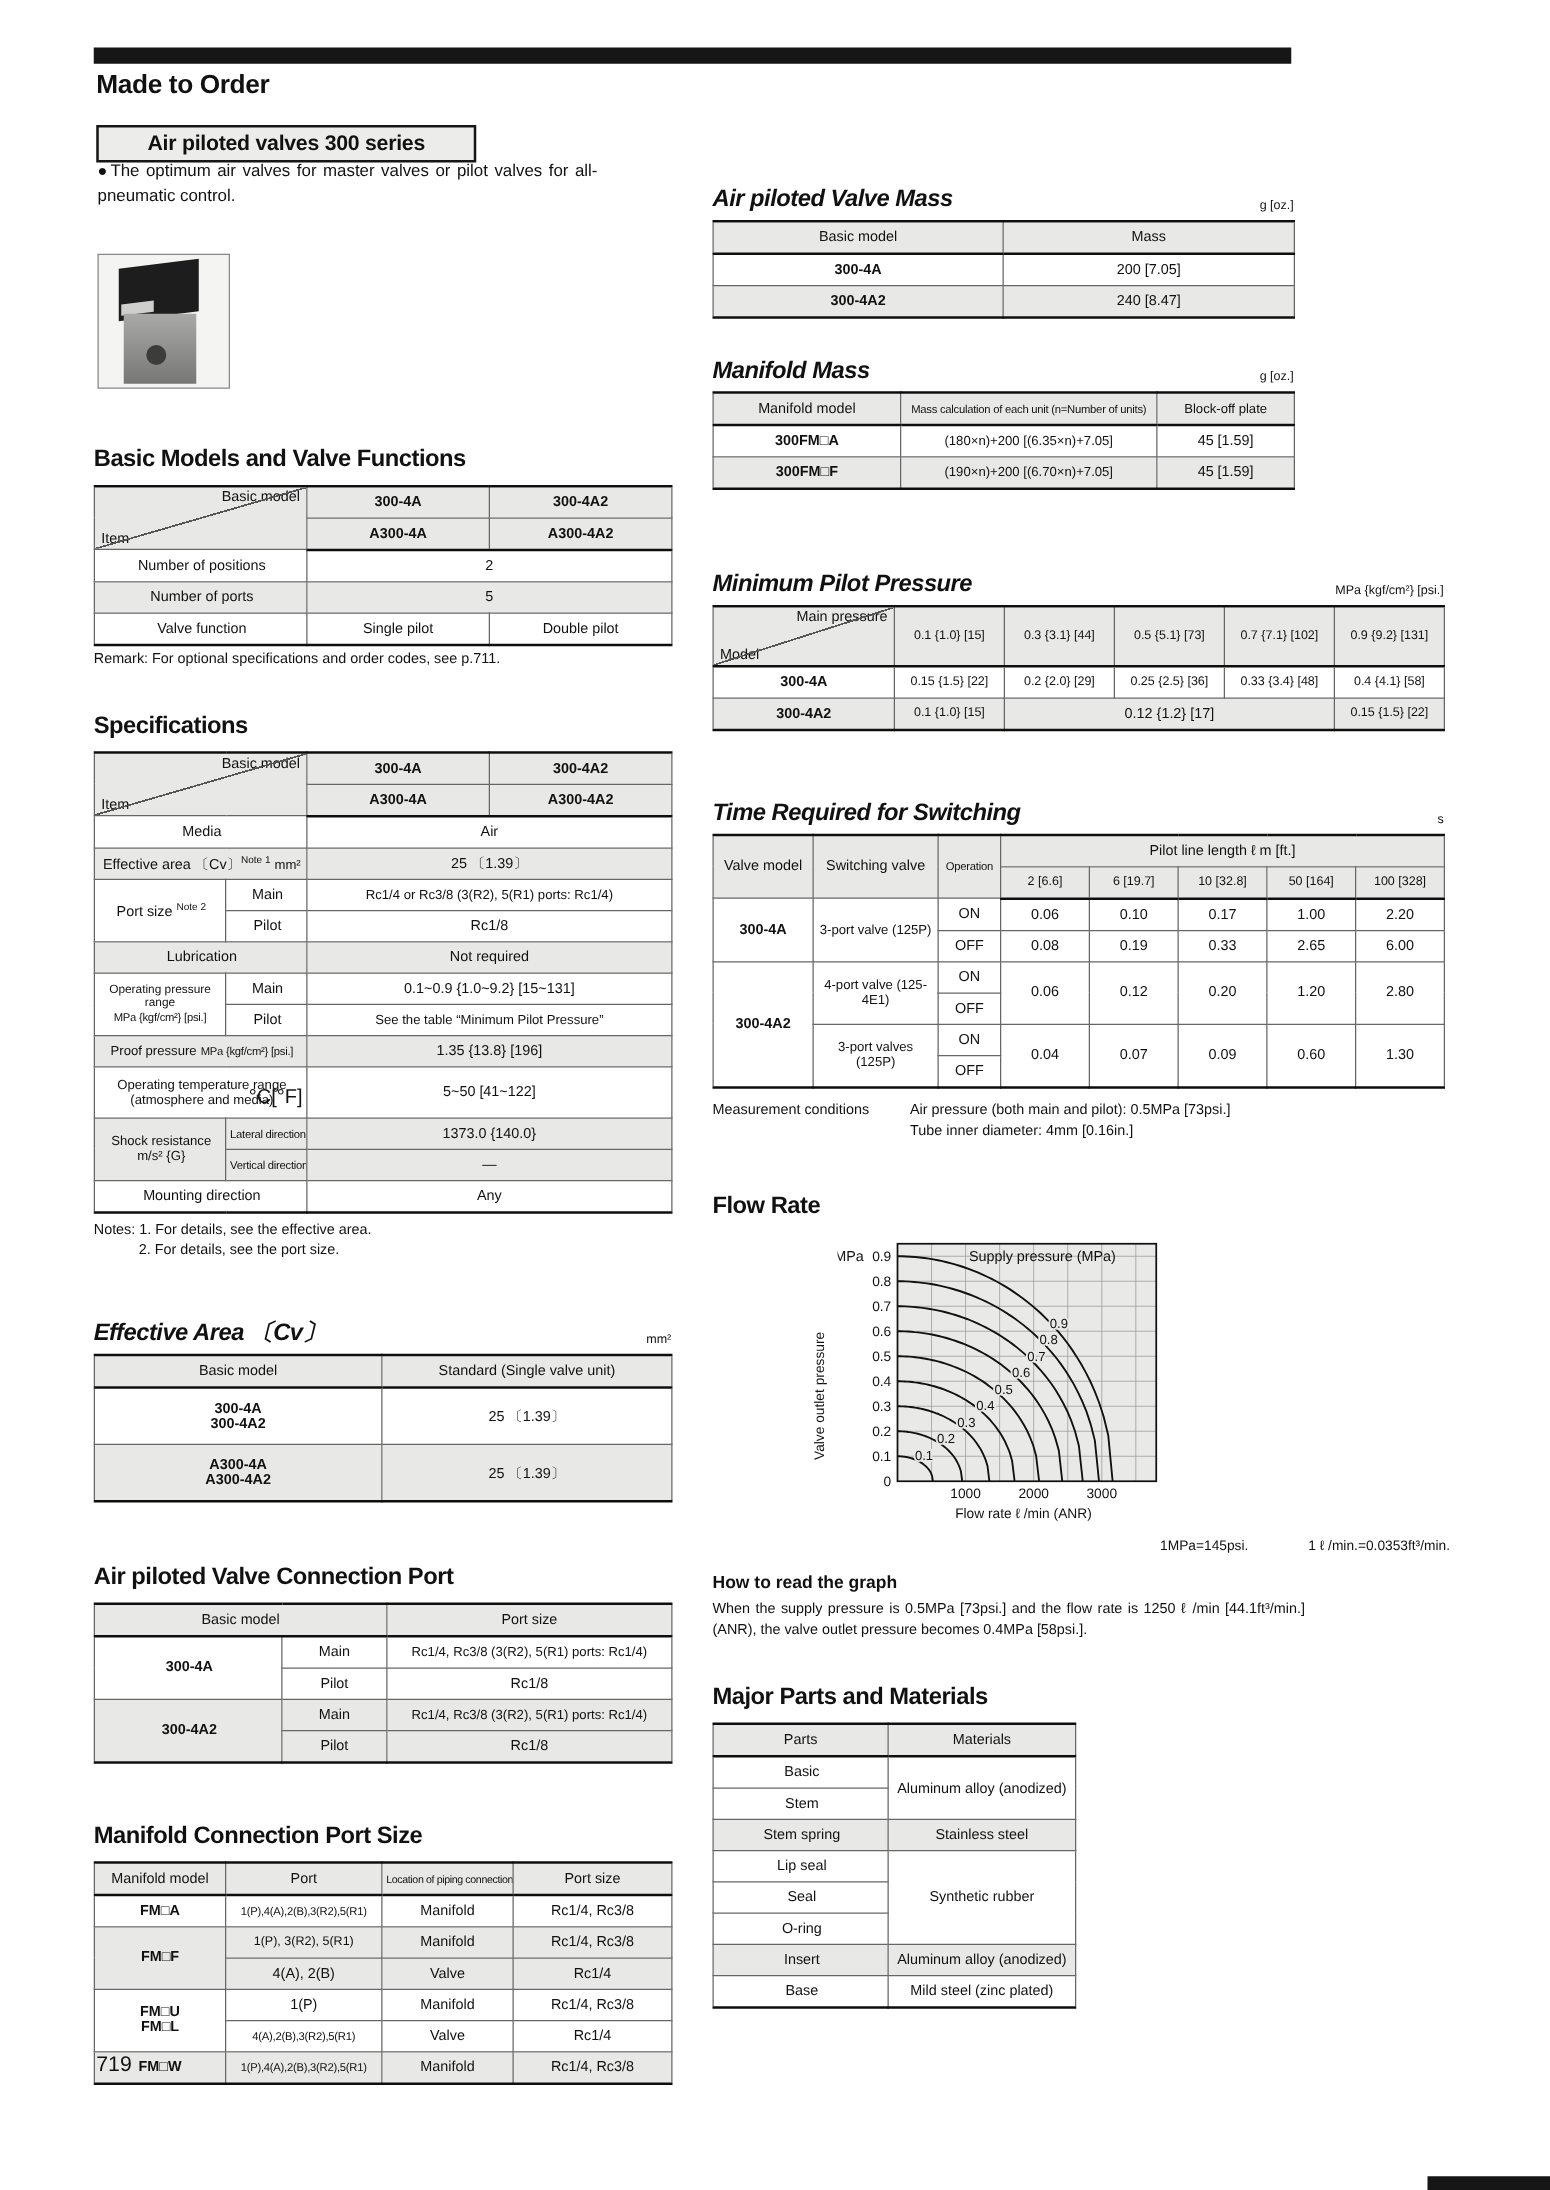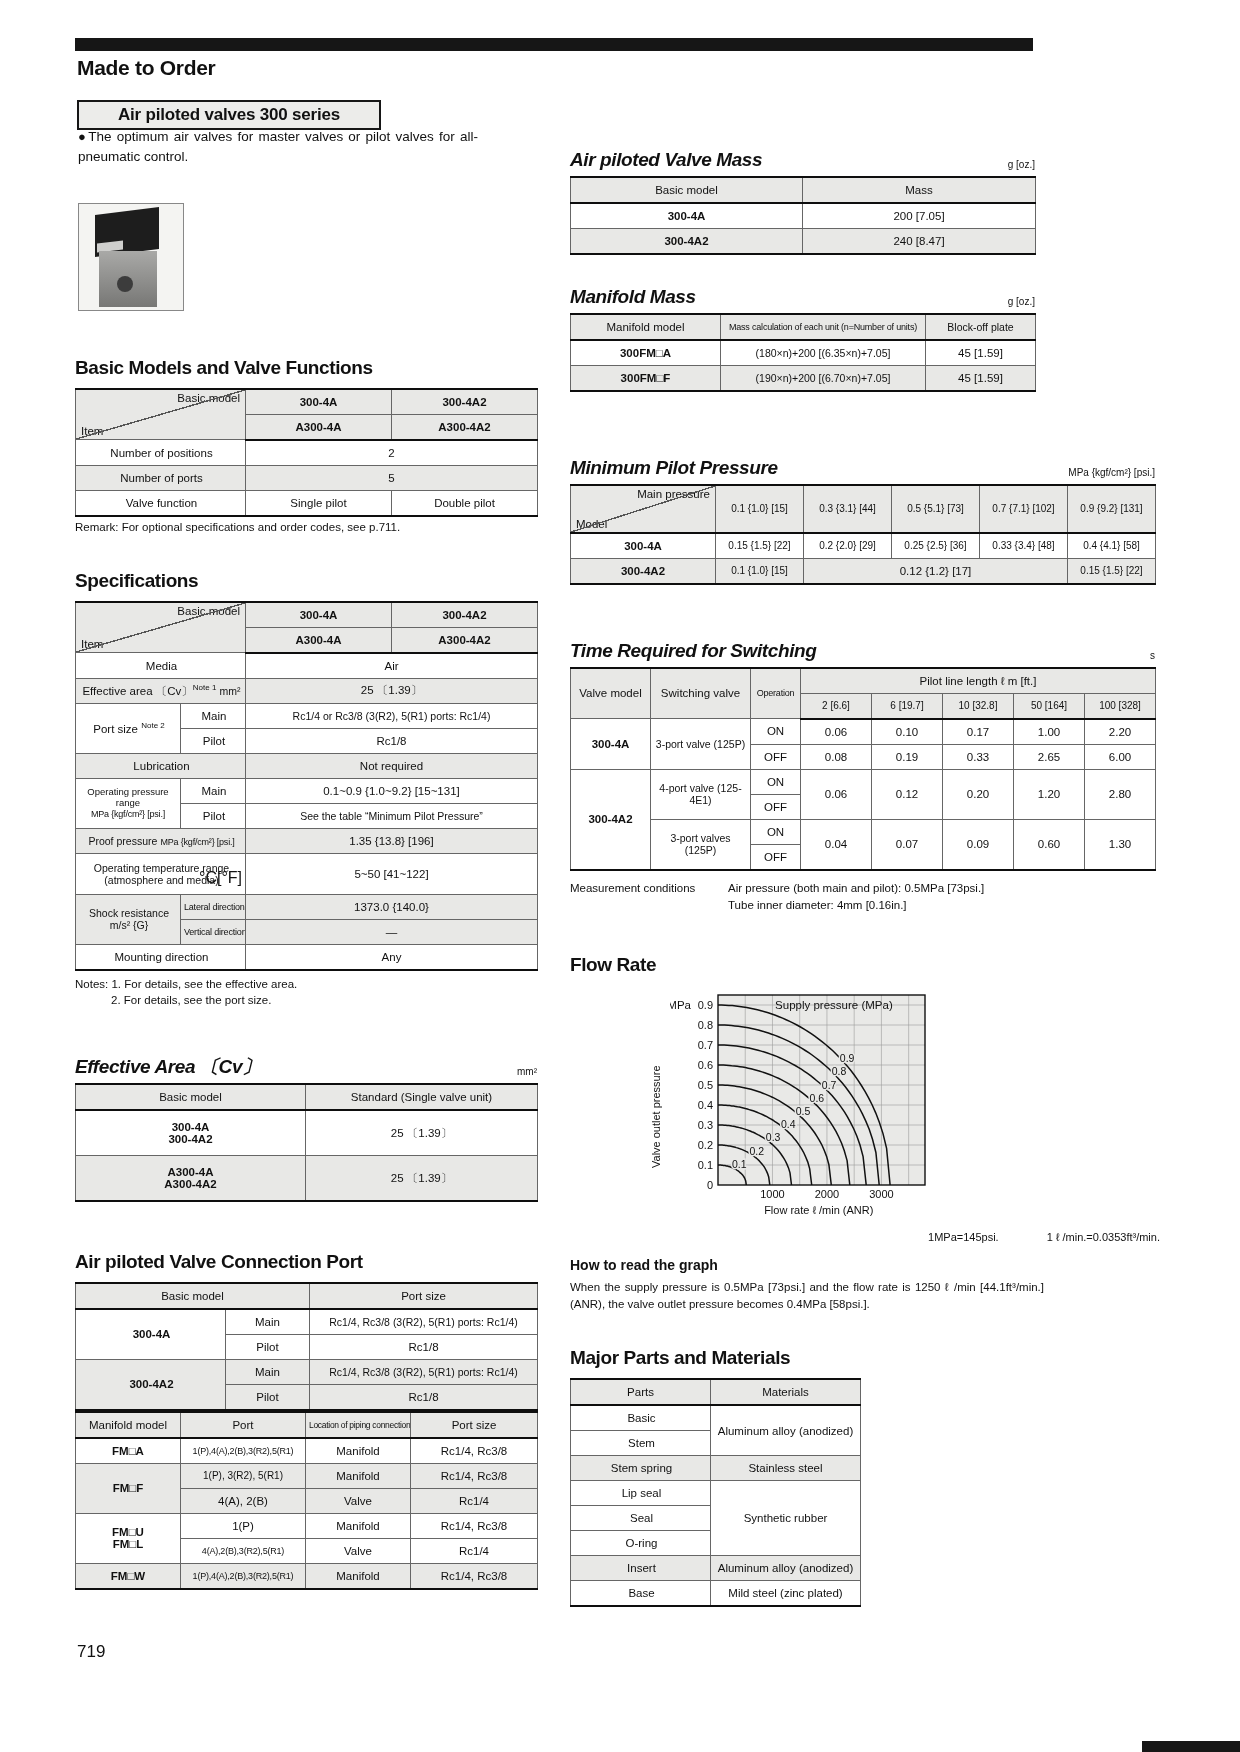--- a/index.html
+++ b/index.html
@@ -268,20 +268,21 @@
         <td>Main</td>
         <td class="f105">Rc1/4, Rc3/8 (3(R2), 5(R1) ports: Rc1/4)</td>
       </tr>
       <tr class="g">
         <td>Pilot</td>
         <td>Rc1/8</td>
       </tr>
     </tbody>
       </table>
 
+    <h2 style="margin-top:48px">Manifold Connection Port Size</h2>
     <table class="tbl" style="width:462px">
       <colgroup>
           <col style="width:105px">
           <col style="width:125px">
           <col style="width:105px">
           <col style="width:127px">
         </colgroup>
       <tbody>
           <tr class="g hd">
         <td>Manifold model</td>

